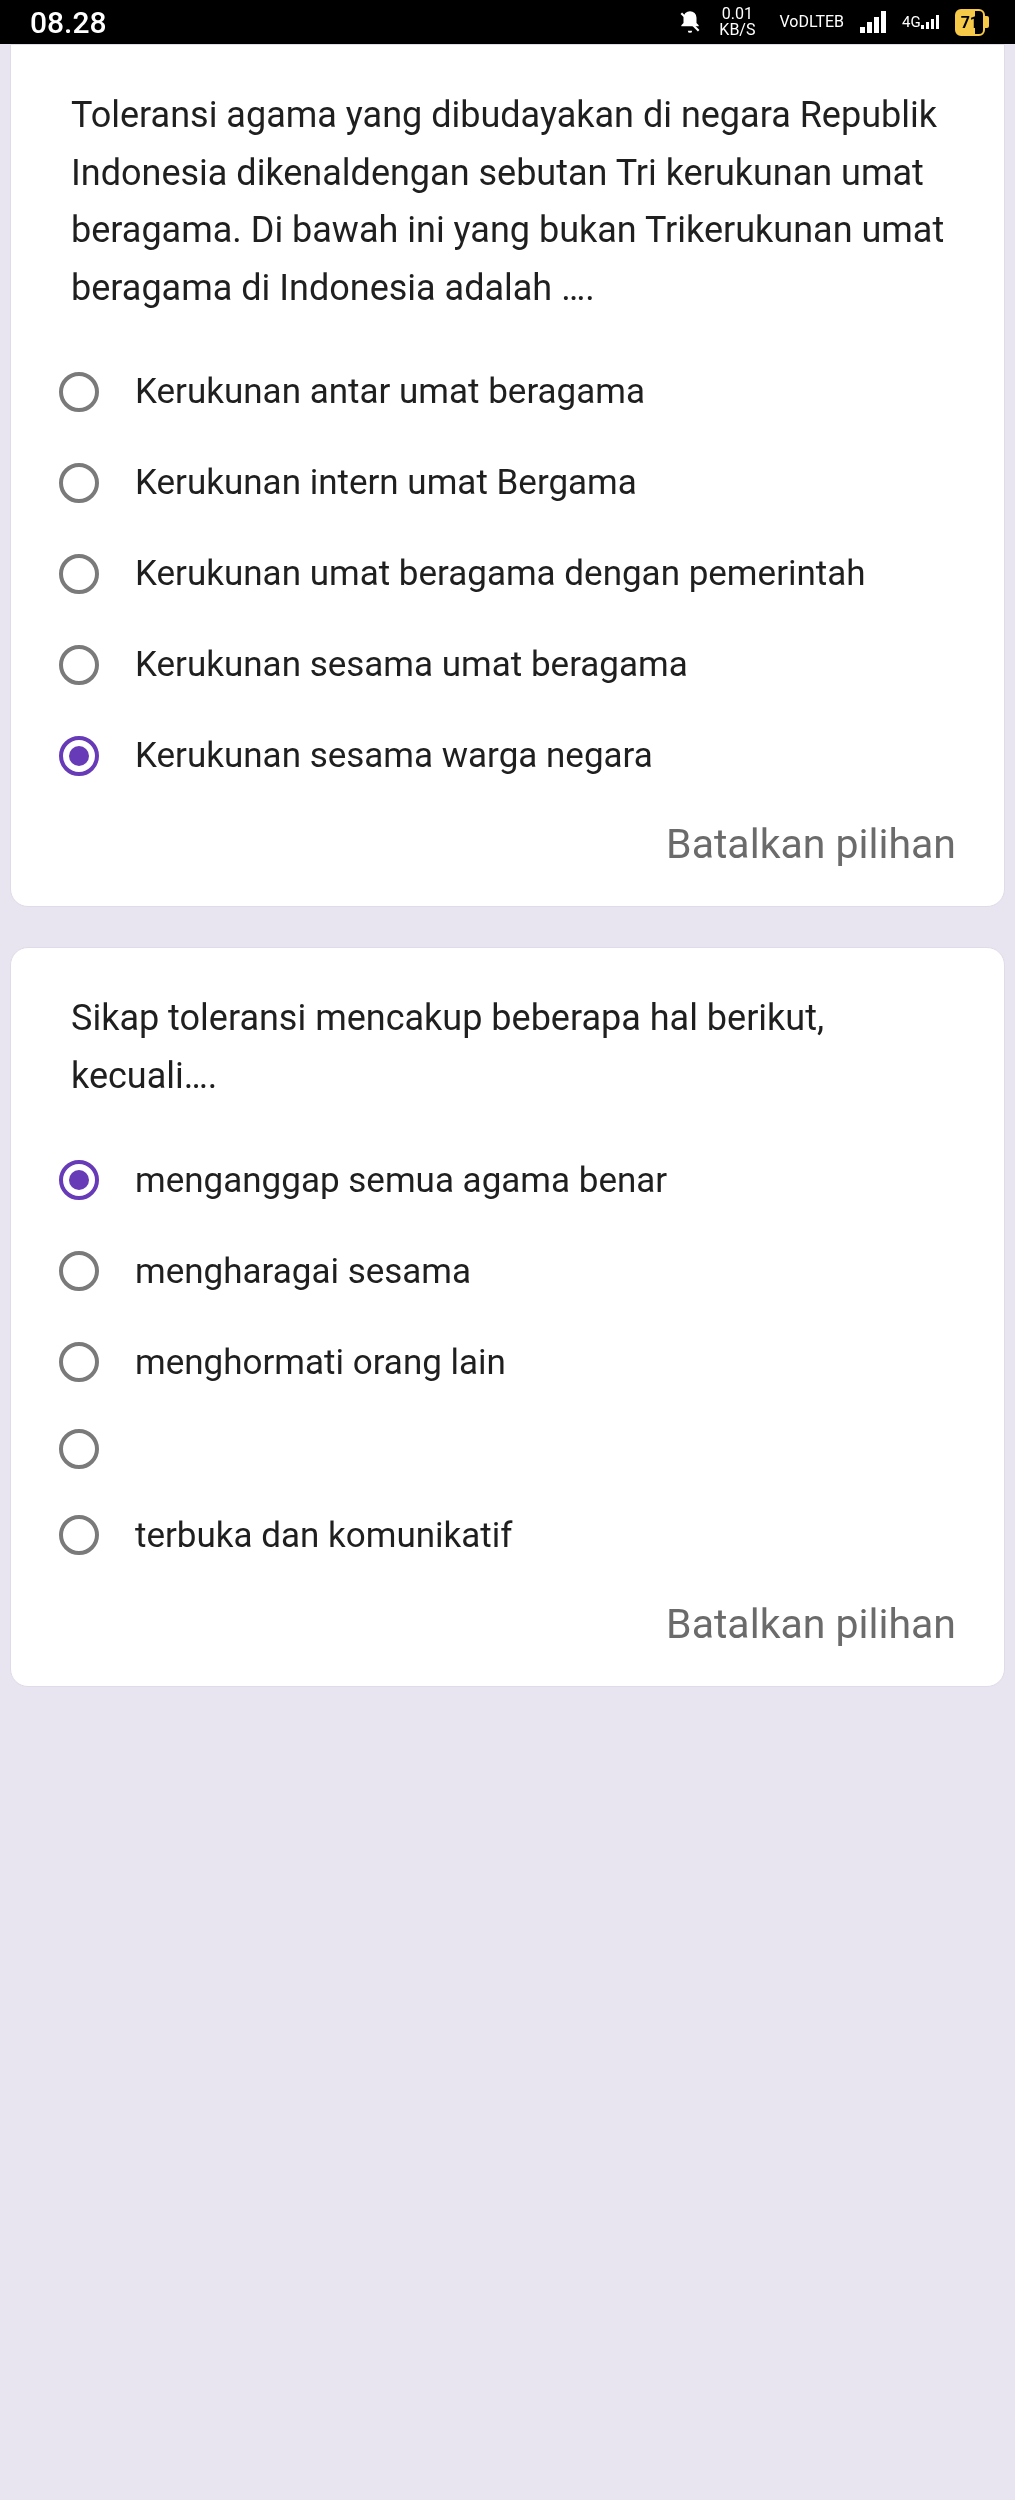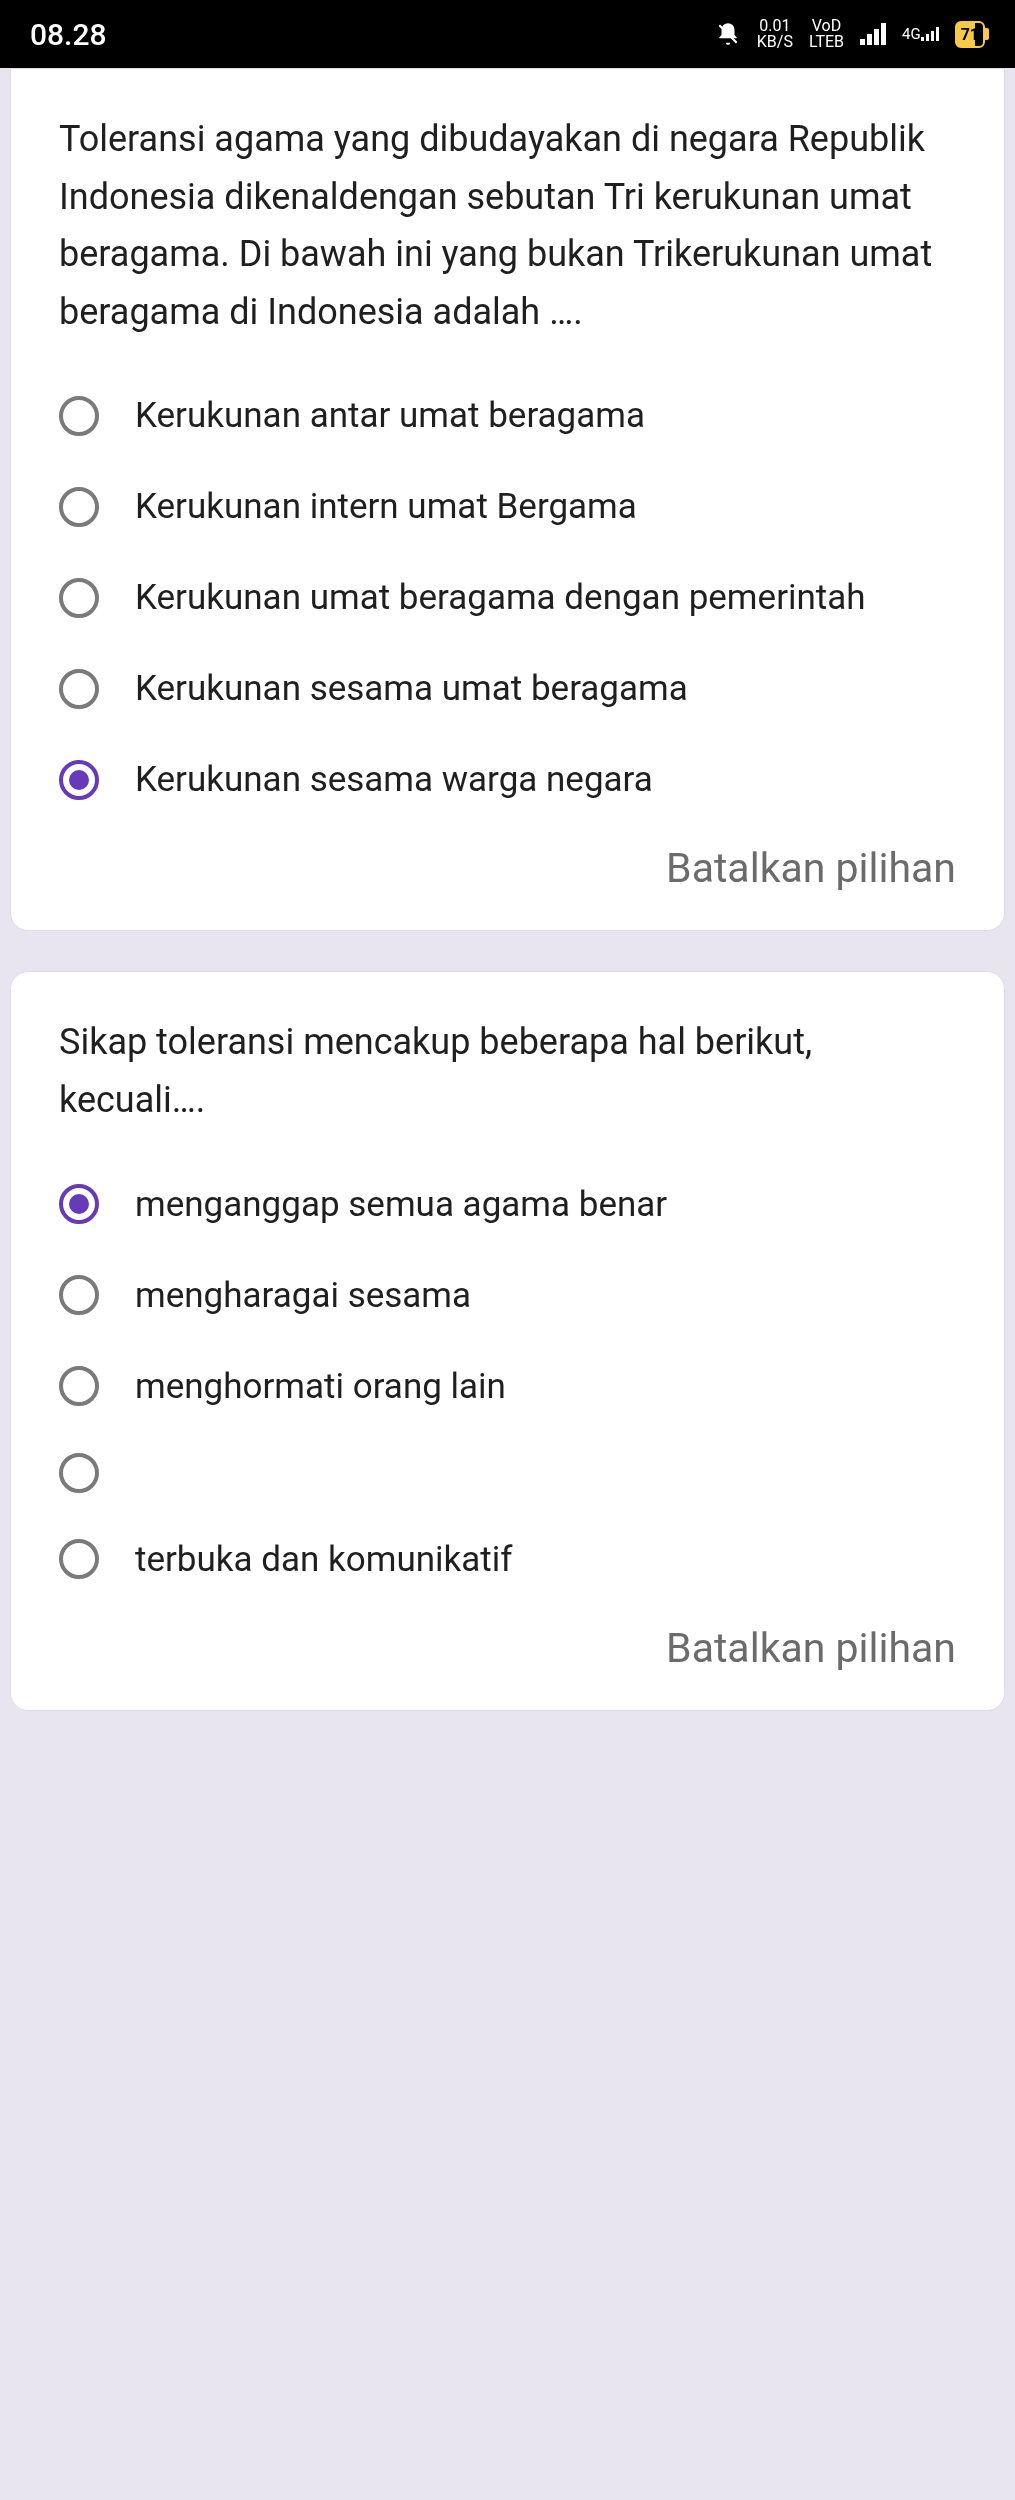--- a/index.html
+++ b/index.html
@@ -10,31 +10,31 @@
     margin: 0 auto;
   }
   .status-bar {
     background: #000;
     color: #fff;
     display: flex;
     justify-content: space-between;
     align-items: center;
     padding: 8px 30px;
     font-size: 30px;
-    height: 68px;
+    height: 44px;
   }
   .status-left { font-weight: 500; }
   .status-right {
     display: flex;
     align-items: center;
     gap: 16px;
     font-size: 20px;
   }
   .kbs { display: flex; flex-direction: column; line-height: 1; font-size: 16px; align-items: center; }
-  .vod { display: flex; flex-direction: column; line-height: 1; font-size: 16px; align-items: center; }
+  .vod { display: flex; line-height: 1; font-size: 16px; align-items: center; margin-left: 8px; }
   .signal-bars {
     display: flex;
     align-items: flex-end;
     gap: 2px;
     height: 22px;
   }
   .bar { width: 5px; background: #fff; }
   .bar1 { height: 6px; } .bar2 { height: 11px; } .bar3 { height: 16px; } .bar4 { height: 22px; }
   .fourg { display: flex; flex-direction: row; align-items: center; line-height: 1; font-size: 15px; }
   .fourg-bars { display: flex; gap: 2px; align-items: flex-end; height: 14px;}
@@ -77,20 +77,21 @@
   .card:first-of-type {
     border-top-left-radius: 0;
     border-top-right-radius: 0;
     margin-top: 0;
   }
   .question-text {
     font-size: 36px;
     line-height: 1.6;
     color: #1f1f1f;
     margin-bottom: 50px;
+    margin-left: 12px;
   }
   .options { display: flex; flex-direction: column; gap: 42px; }
   .option {
     display: flex;
     align-items: center;
     gap: 36px;
     cursor: pointer;
   }
   .radio {
     width: 40px;

